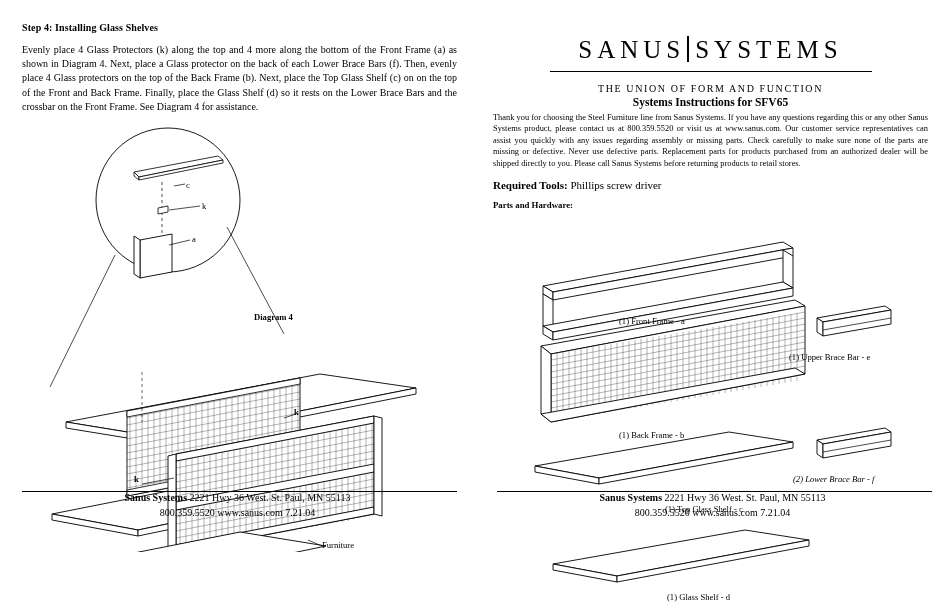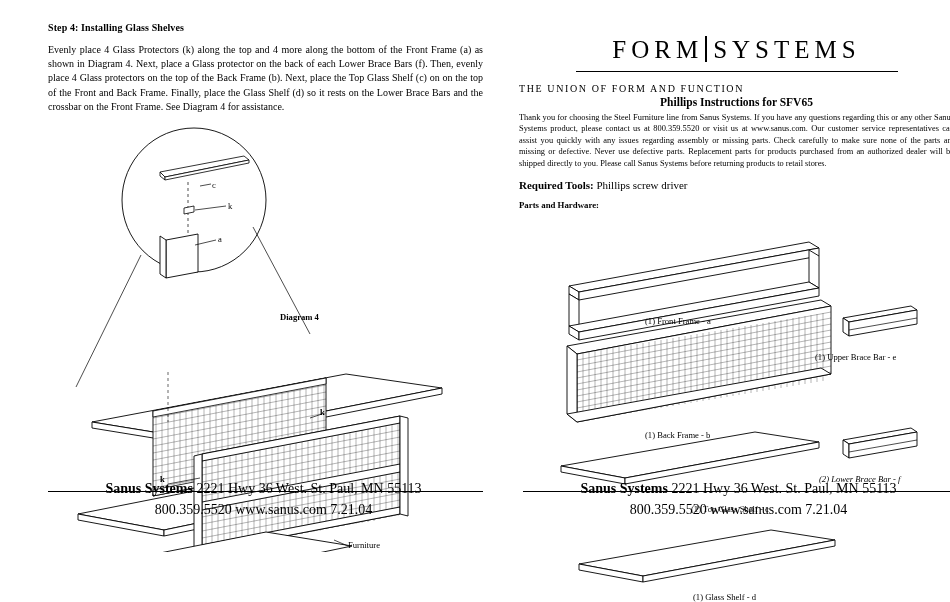--- a/index.html
+++ b/index.html
@@ -17,21 +17,20 @@
   .page {
     position: relative;
     width: 950px;
     height: 602px;
   }
   .panel {
     position: absolute;
     top: 0;
     height: 536px;
     box-sizing: border-box;
-    margin-left: 26px;
   }
   .left-panel {
     left: 0;
     width: 475px;
     padding: 14px 18px 0 22px;
   }
   .right-panel {
     left: 475px;
     width: 475px;
     padding: 14px 22px 0 18px;
@@ -74,21 +73,21 @@
     right: 18px;
     bottom: 44px;
     border-top: 1px solid #000;
   }
   .footer-text {
     position: absolute;
     left: 0;
     right: 0;
     bottom: 16px;
     text-align: center;
-    font-size: 14px;
+    font-size: 10px;
     line-height: 1.45;
   }
   .footer-text b { font-weight: bold; }
 
   
   .brand {
     text-align: center;
     font-family: "Liberation Serif", serif;
     font-size: 25px;
     letter-spacing: 5px;
@@ -102,20 +101,21 @@
     background: #000;
     vertical-align: -4px;
     margin: 0 6px 0 2px;
   }
   .brand-rule {
     width: 322px;
     margin: 7px auto 0 auto;
     border-top: 1.6px solid #000;
   }
   .tagline {
+    text-align: center;
     font-size: 10px;
     letter-spacing: 1.6px;
     margin-top: 11px;
   }
   .assembly-title {
     text-align: center;
     font-size: 11.5px;
     font-weight: bold;
     margin-top: 2px;
   }
@@ -322,26 +322,26 @@
         <b>Sanus Systems</b>
         <span>2221 Hwy 36 West. St. Paul, MN 55113</span>
       </div>
       <div>800.359.5520  www.sanus.com 7.21.04</div>
     </div>
   </div>
 
   <div class="panel right-panel">
 
     <div class="brand">
-      <span>FORM</span><span class="bar"></span><span>SYSTEMS</span>
+      <span>SANUS</span><span class="bar"></span><span>SYSTEMS</span>
     </div>
     <div class="brand-rule"></div>
 
     <div class="tagline">THE UNION OF FORM AND FUNCTION</div>
-    <div class="assembly-title">Phillips Instructions for SFV65</div>
+    <div class="assembly-title">Systems Instructions for SFV65</div>
 
     <p class="intro">Thank you for choosing the Steel Furniture line from Sanus Systems. If you have any questions regarding this or any other Sanus Systems product, please contact us at 800.359.5520 or visit us at www.sanus.com. Our customer service representatives can assist you quickly with any issues regarding assembly or missing parts. Check carefully to make sure none of the parts are missing or defective. Never use defective parts. Replacement parts for products purchased from an authorized dealer will be shipped directly to you. Please call Sanus Systems before returning products to retail stores.</p>
 
     <div class="tools">
       <b>Required Tools:</b>
       <span>Phillips screw driver</span>
     </div>
 
     <div class="parts-hdr">Parts and Hardware:</div>
 

